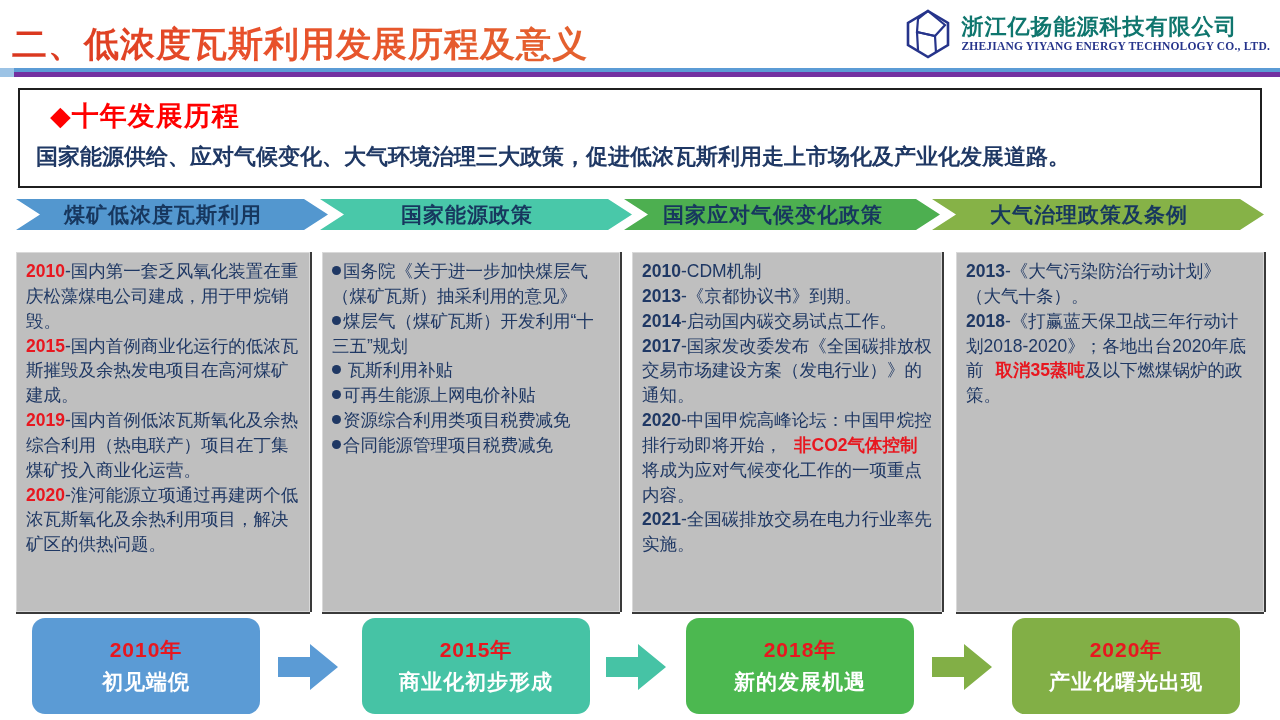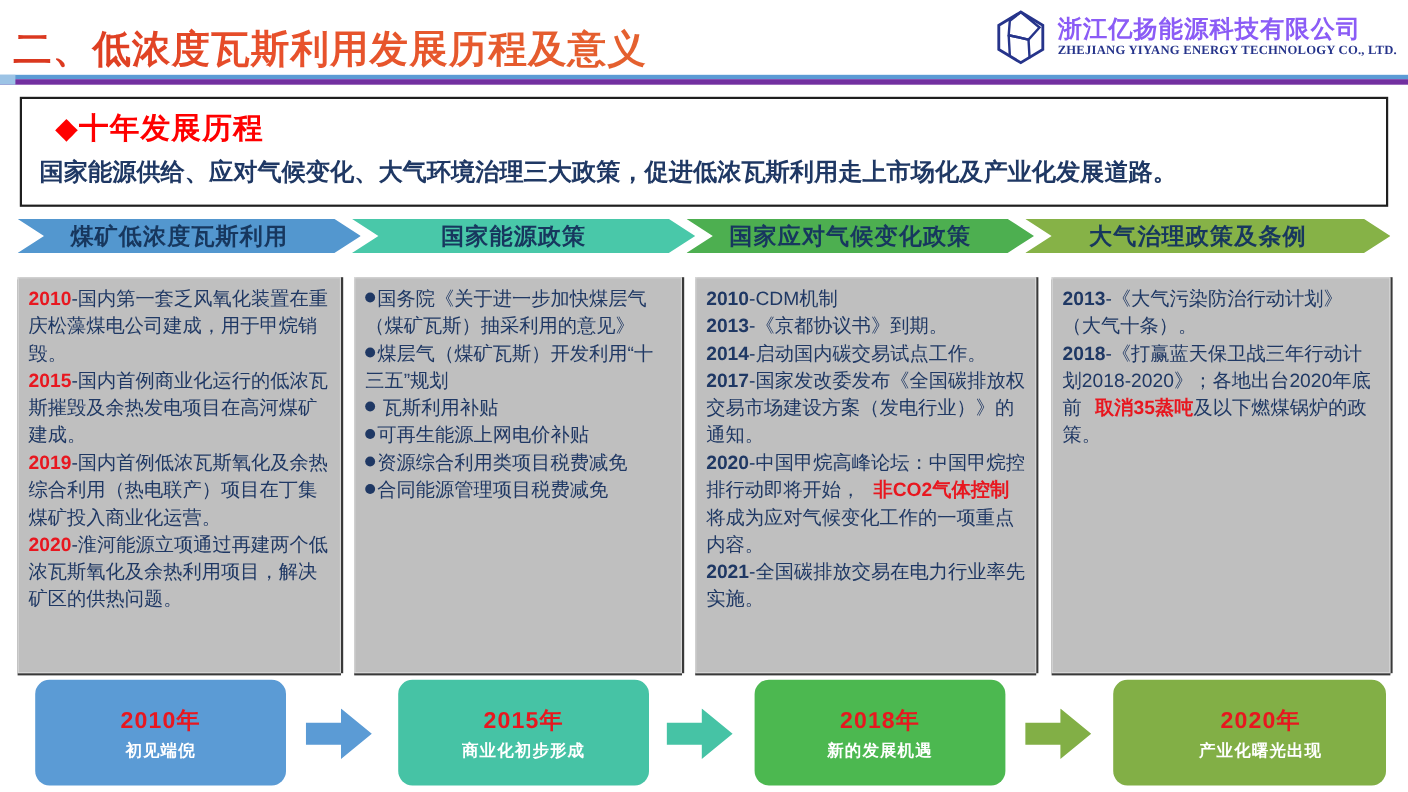--- a/index.html
+++ b/index.html
@@ -14,21 +14,21 @@
   #slide-title{
     position:absolute;left:12px;top:21px;
     font-size:35px;font-weight:bold;letter-spacing:1px;
     color:#E8442A;white-space:nowrap;
     background:linear-gradient(90deg,#D9361E 0%,#E8502B 40%,#E4612F 100%);
     -webkit-background-clip:text;background-clip:text;-webkit-text-fill-color:transparent;
   }
   #logo-block{position:absolute;right:10px;top:6px;height:56px;display:flex;align-items:center;gap:10px;}
   #logo-mark{width:46px;height:50px;flex:none;}
   #logo-text{display:flex;flex-direction:column;justify-content:center;}
-  #logo-cn{font-size:22px;font-weight:bold;color:#8b5cf6;letter-spacing:1px;line-height:1.12;}
+  #logo-cn{font-size:22px;font-weight:bold;color:#0f766e;letter-spacing:1px;line-height:1.12;}
   #logo-en{font-size:11.5px;font-weight:bold;color:#26348B;letter-spacing:.2px;
            font-family:"Liberation Serif","DejaVu Serif",serif;line-height:1.1;}
 
   #rule-blue{position:absolute;left:0;top:68px;width:1280px;height:4px;background:#5B9BD5;}
   #rule-purple{position:absolute;left:0;top:72px;width:1280px;height:5px;background:#7230A0;}
   #rule-cap{position:absolute;left:0;top:68px;width:14px;height:9px;background:#9CC3E5;}
 
   
   #subtitle-box{
     position:absolute;left:18px;top:88px;width:1244px;height:100px;
@@ -81,25 +81,25 @@
   .dot{display:inline-block;width:9px;height:9px;border-radius:50%;background:#1F3864;
        vertical-align:middle;margin-right:2px;position:relative;top:-2px;}
 
   
   #milestones{position:absolute;left:0;top:618px;width:1280px;height:100px;}
   .ms-box{
     position:absolute;top:0;height:96px;border-radius:13px;
     display:flex;flex-direction:column;align-items:center;justify-content:center;gap:4px;
   }
   .ms-year{color:#E8171F;font-size:21px;font-weight:bold;letter-spacing:1px;}
-  .ms-label{color:#FFFFFF;font-size:15px;font-weight:bold;letter-spacing:1px;}
+  .ms-label{color:#FFFFFF;font-size:21px;font-weight:bold;letter-spacing:1px;}
   #ms0{left:32px;width:228px;background:#5B9BD5;}
   #ms1{left:362px;width:228px;background:#46C3A5;}
   #ms2{left:686px;width:228px;background:#4CB850;}
-  #ms3{left:1012px;width:228px;background:#82AF46;padding-left:20px;}
+  #ms3{left:1012px;width:228px;background:#82AF46;}
   .ms-arrow{position:absolute;top:26px;width:62px;height:46px;}
 </style>
 </head>
 <body>
 
 <div id="slide">
 
   <div id="header">
     <div id="slide-title">二、低浓度瓦斯利用发展历程及意义</div>
 

